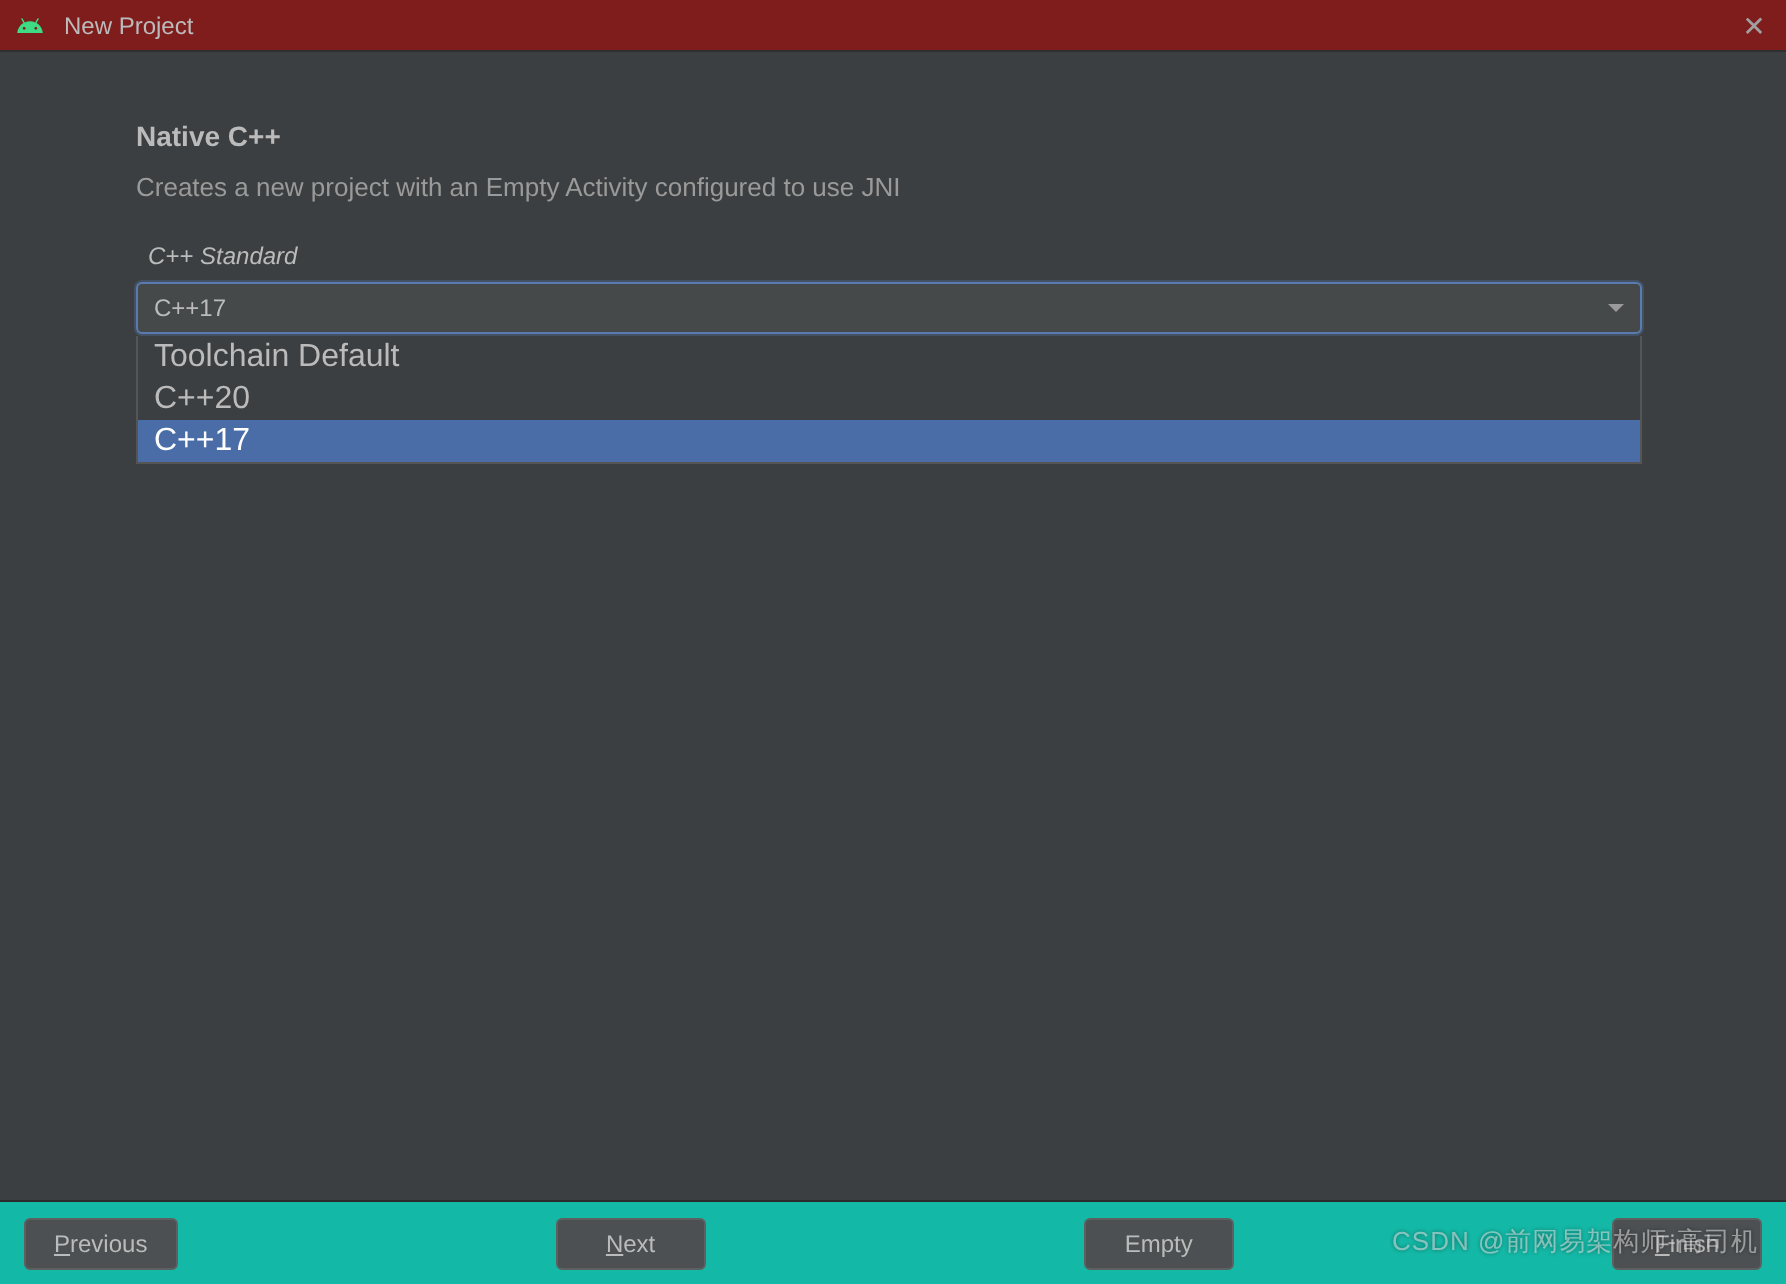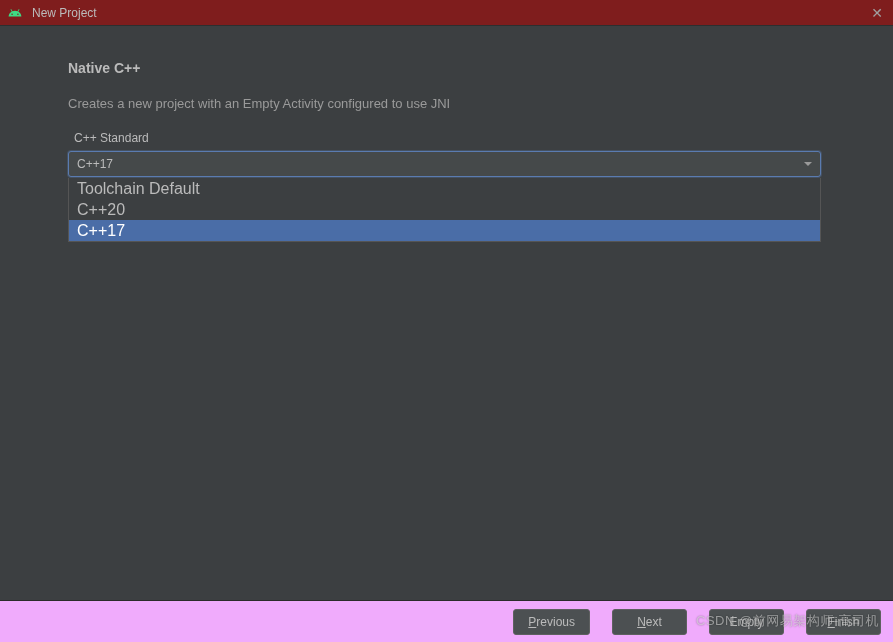--- a/index.html
+++ b/index.html
@@ -53,32 +53,33 @@
       color: #a0a0a0;
       font-size: 14px;
     }
     .content {
       padding: 34px 68px 0 68px;
     }
     .heading {
       font-size: 14px;
       font-weight: bold;
       color: #bbbbbb;
-      margin-bottom: 20px;
+      margin-bottom: 10px;
     }
     .description {
       font-size: 13px;
       color: #9a9a9a;
       margin-bottom: 20px;
     }
     .field-label {
       font-size: 12px;
       color: #bbbbbb;
       margin-left: 6px;
       margin-bottom: 6px;
+      font-style: italic;
     }
     .dropdown-wrap {
       position: relative;
       margin-left: 0;
     }
     .dropdown {
       width: 753px;
       height: 26px;
       background: #45494a;
       border: 1px solid #5a7bb0;
@@ -130,24 +131,24 @@
     }
     .footer {
       position: absolute;
       bottom: 0;
       left: 0;
       right: 0;
       height: 42px;
       border-top: 1px solid #2b2b2b;
       display: flex;
       align-items: center;
-      justify-content: flex-end;
+      justify-content: space-between;
       padding: 0 12px;
       gap: 22px;
-      background: #f0abfc;
+      background: #14b8a6;
     }
     .footer-btn {
       height: 26px;
       min-width: 75px;
       background: #4c5052;
       border: 1px solid #5e6060;
       border-radius: 3px;
       color: #bbbbbb;
       font-size: 12px;
       padding: 0 14px;

